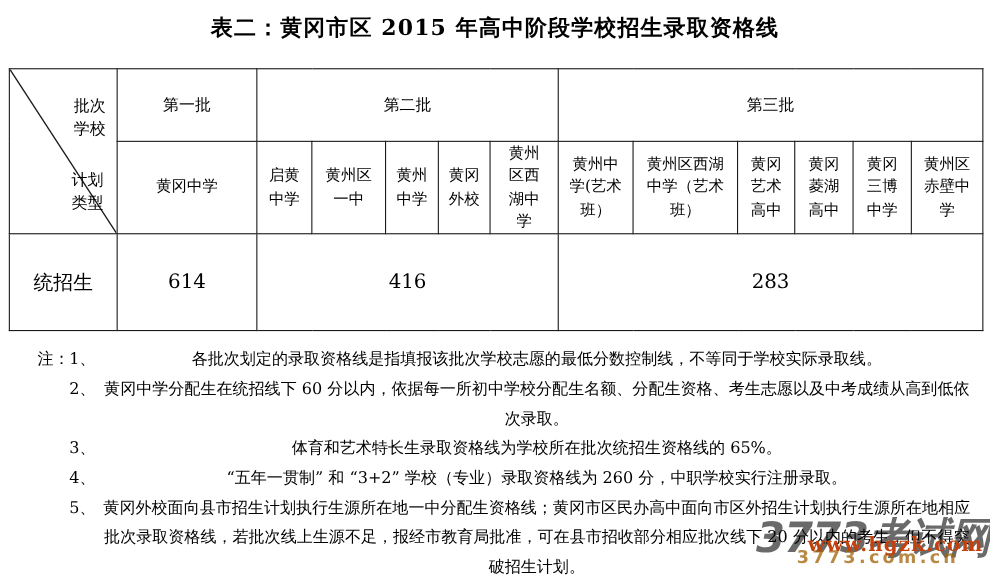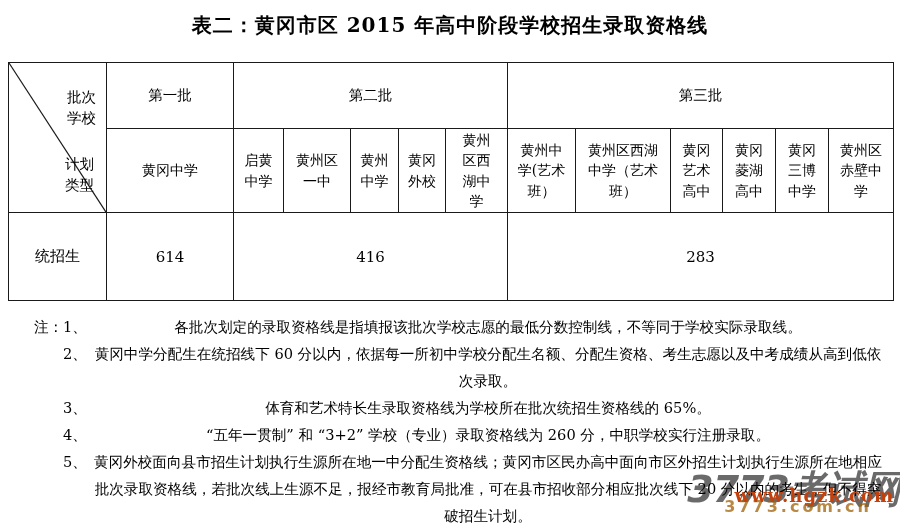--- a/index.html
+++ b/index.html
@@ -18,21 +18,21 @@
   }
   .table-wrap { position:absolute; left:8px; top:62px; }
   table { border-collapse:collapse; table-layout:fixed; width:885px; }
   td {
     border:1px solid #1a1a1a;
     text-align:center; vertical-align:middle;
     font-size:14px; padding:1px; overflow:hidden;
   }
   tr.r1 td { height:66px; font-size:14.5px; }
   tr.r2 td { height:79px; white-space:pre-line; line-height:1.45; }
-  tr.r3 td { height:88px; font-size:15px; }
+  tr.r3 td { height:88px; font-size:18px; }
   td.corner { position:relative; padding:12px; }
   .corner svg { position:absolute; left:0; top:0; width:100%; height:100%; }
   .corner .top-label {
     position:absolute; top:24px; right:10px;
     white-space:pre-line; line-height:1.45; font-size:14.5px; text-align:center;
   }
   .corner .bottom-label {
     position:absolute; bottom:16px; left:9px;
     white-space:pre-line; line-height:1.45; font-size:14.5px; text-align:center;margin-left:47px;
   }

